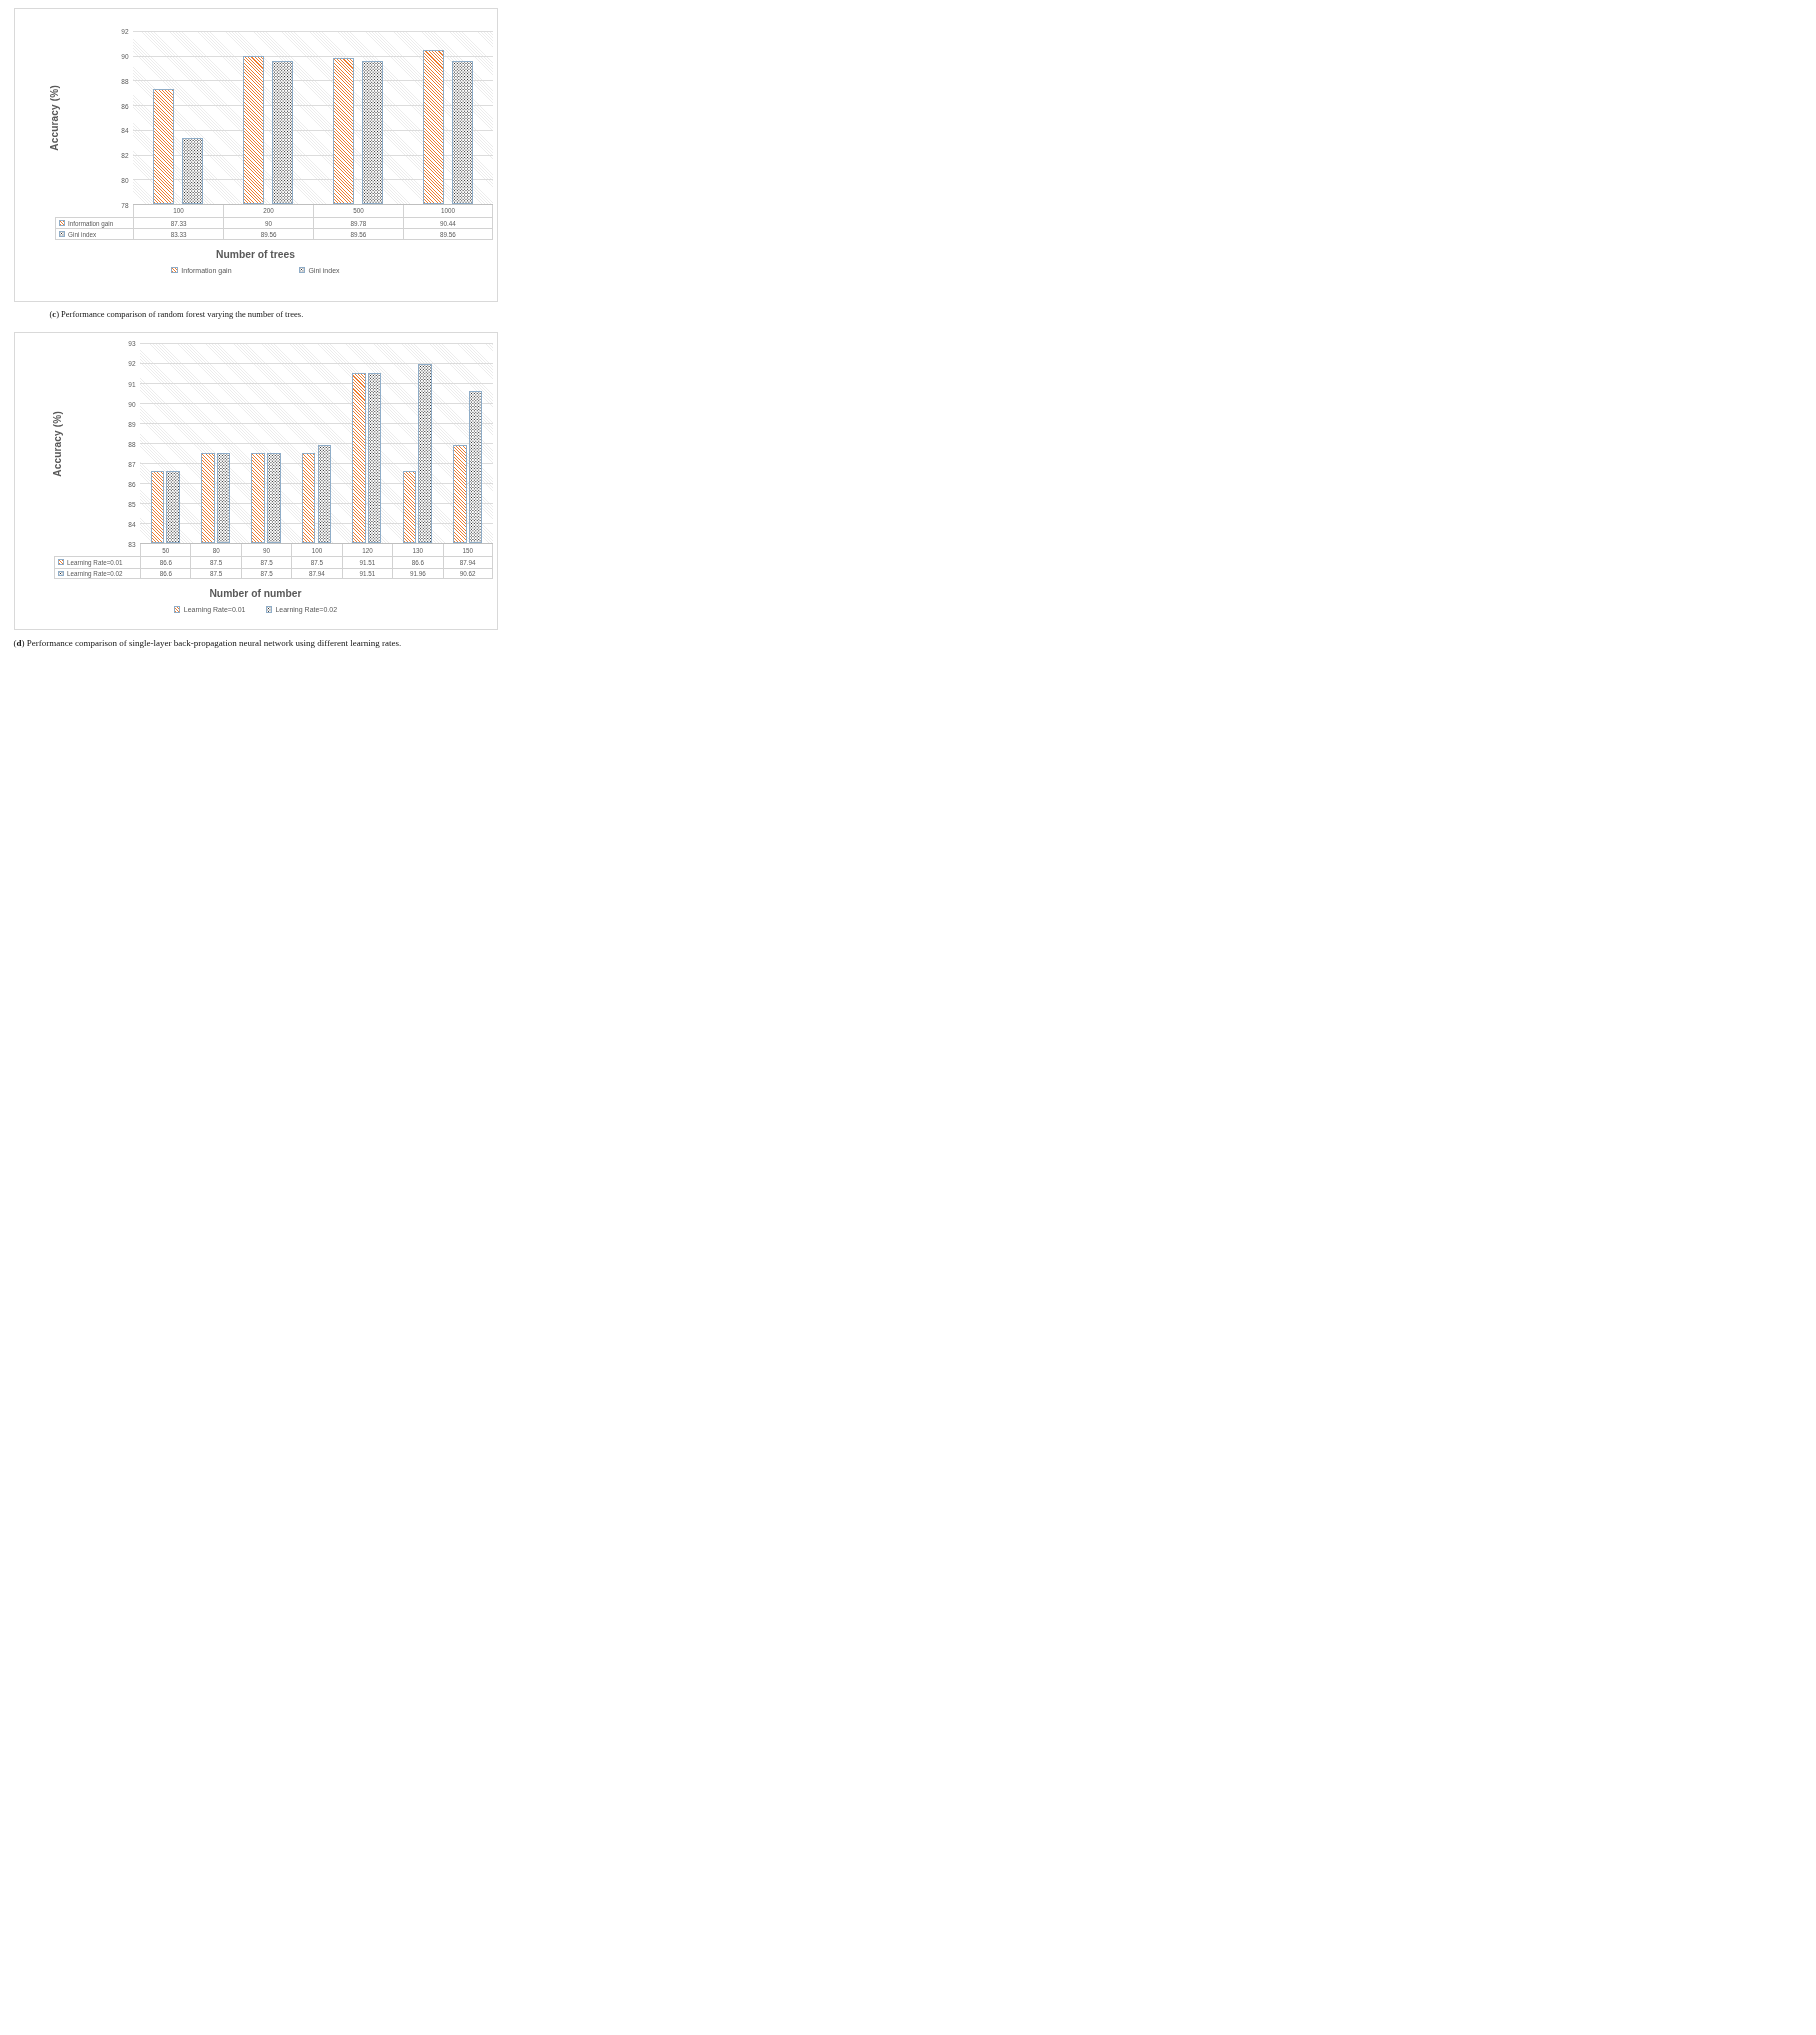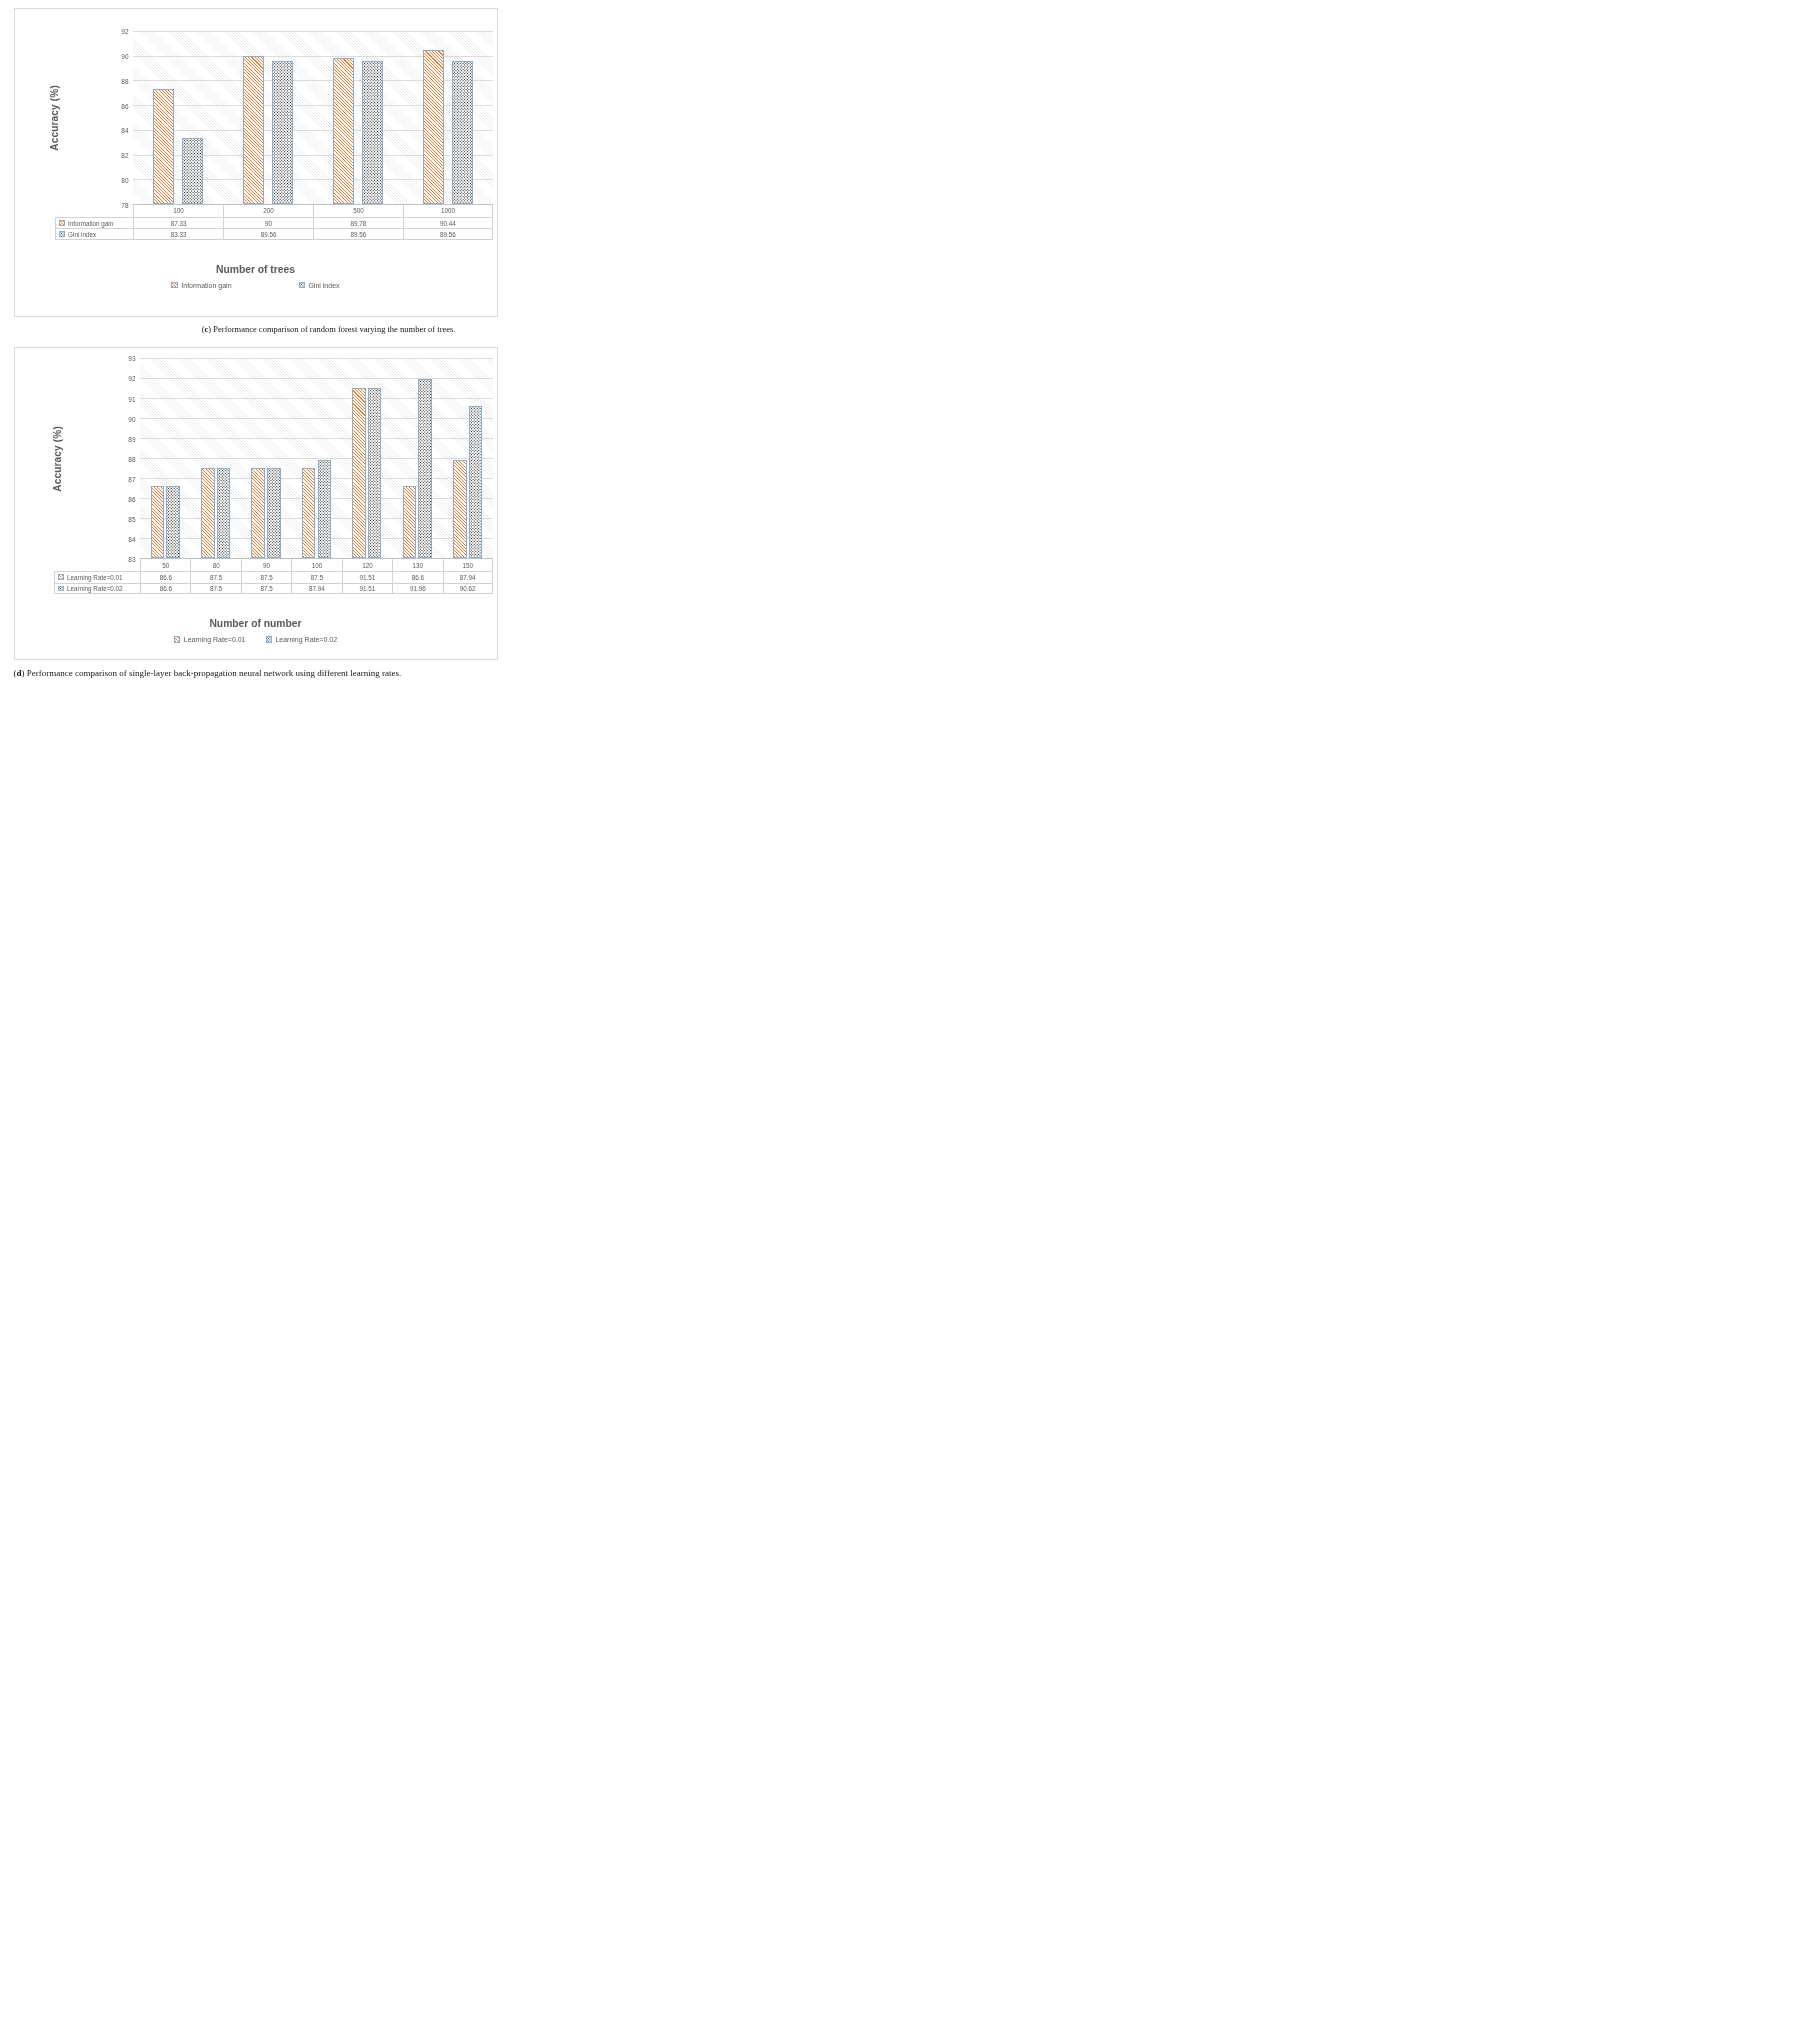--- a/index.html
+++ b/index.html
@@ -62,27 +62,27 @@
     border-left:0.4px solid #d2d2d2;border-top:0.4px solid #d2d2d2;
   }
   .vals{flex:1;display:grid;}
   .vcell{
     height:11.7px;display:flex;align-items:center;justify-content:center;
     font-size:6.3px;border-left:0.4px solid #d2d2d2;border-top:0.4px solid #d2d2d2;
   }
   .vcell:last-child{border-right:0.4px solid #d2d2d2;}
   .trow.last .keycell,.trow.last .vcell{border-bottom:0.4px solid #d2d2d2;}
   .kswatch{width:5.8px;height:5.8px;flex:none;border:0.4px solid #8fadc8;}
-  .xtitle{text-align:center;font-weight:bold;font-size:10.3px;color:#595959;margin-top:24px;}
+  .xtitle{text-align:center;font-weight:bold;font-size:10.3px;color:#595959;margin-top:9px;}
   .legend{display:flex;justify-content:center;align-items:center;column-gap:var(--lgap);margin-top:6.7px;}
   .legend-item{display:flex;align-items:center;gap:3.6px;font-size:7px;color:#595959;}
   .lswatch{width:6.3px;height:6.3px;flex:none;border:0.4px solid #8fadc8;}
 
   .caption{font-family:"Liberation Serif",serif;color:#141414;}
-  #caption-c{font-size:8.5px;margin:7.2px 0 12.6px 36px;text-align:center;}
+  #caption-c{font-size:8.5px;margin:7.2px 0 12.6px 36px;}
   #caption-d{font-size:9px;margin:8px 0 0 0;}
 </style>
 </head>
 <body>
 
 <figure class="chartbox" id="chart-c">
   <div class="chart-main">
     <div class="ycol">
       <span class="ytitle">Accuracy (%)</span>
     </div>

